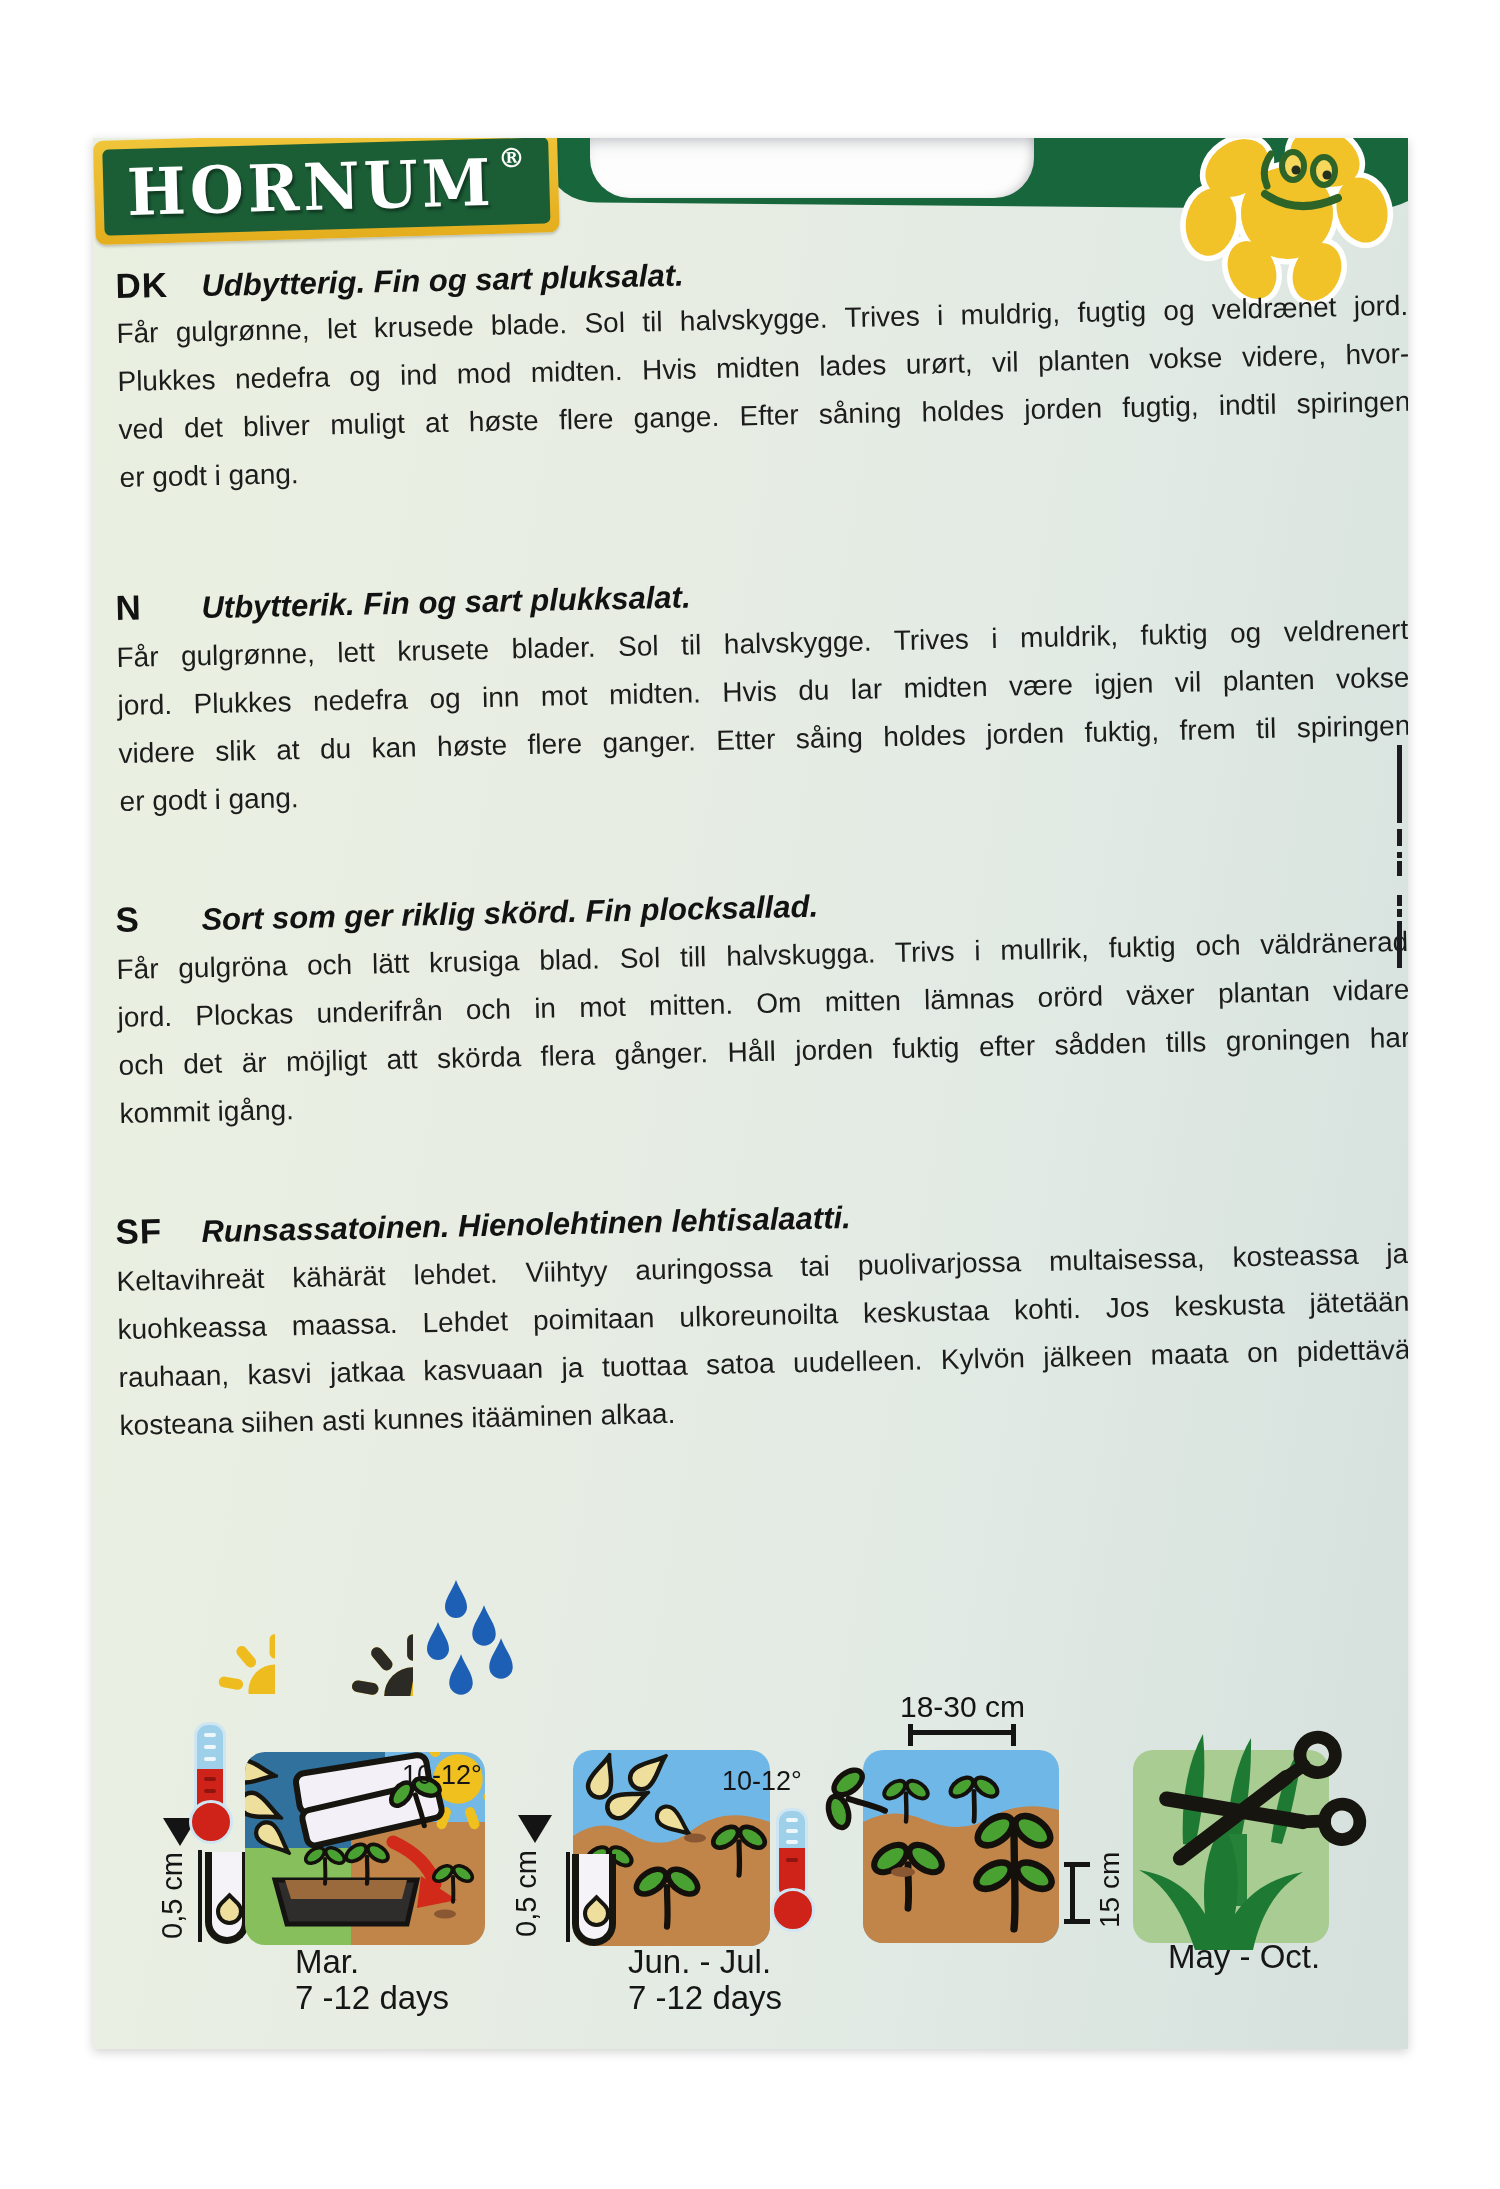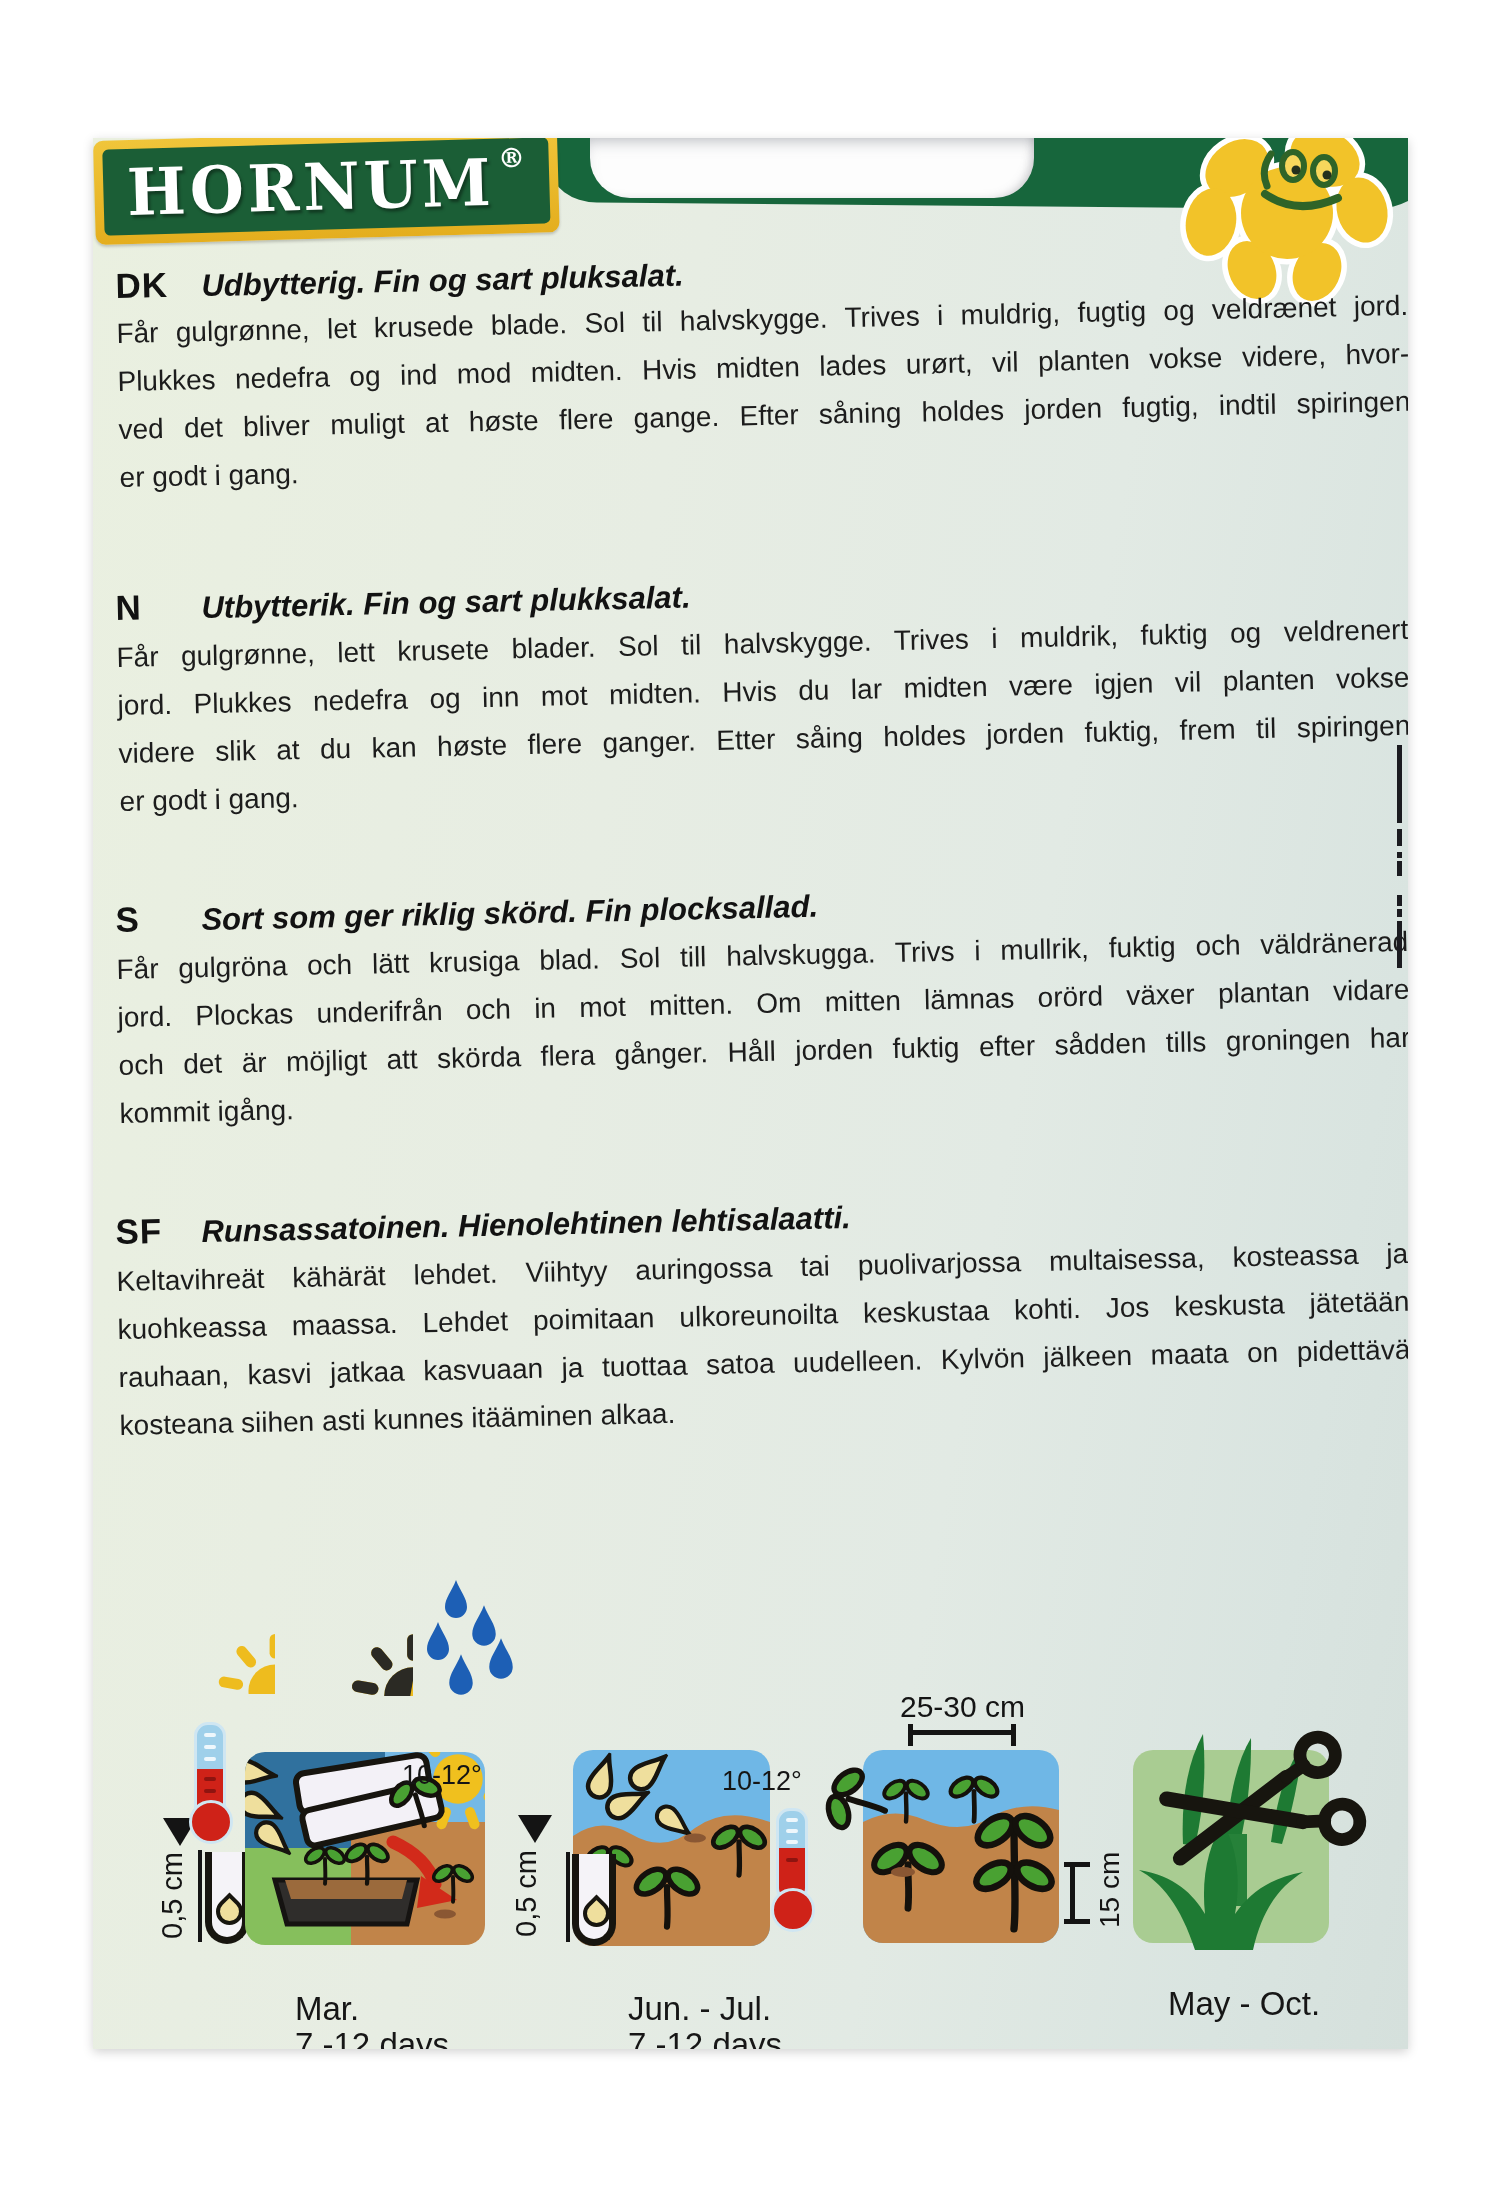--- a/index.html
+++ b/index.html
@@ -37,21 +37,21 @@
     text-align:justify;text-align-last:justify;}
   .tline.last{text-align-last:left;white-space:normal;}
   #sec-dk{top:128px;} #sec-dk .sec-body{margin-top:0px;}
   #sec-n{top:450px;}
   #sec-s{top:762px;}
   #sec-sf{top:1074px;}
   
   .abs{position:absolute;}
   .panel{position:absolute;border-radius:20px;overflow:hidden;}
   .temp-label{position:absolute;font-size:27px;color:#151515;z-index:6;}
-  .caption{position:absolute;font-size:33px;color:#161616;line-height:36px;margin-top:47px;}
+  .caption{position:absolute;font-size:33px;color:#161616;line-height:36px;}
   .depth-tri{position:absolute;width:0;height:0;border-left:17px solid transparent;border-right:17px solid transparent;border-top:28px solid #141414;}
   .depth-label{position:absolute;font-size:29px;color:#141414;transform:rotate(-90deg);transform-origin:0 0;width:95px;}
   .depth-line{position:absolute;width:4px;background:#141414;}
   .tube{position:absolute;width:30px;height:85px;background:#f5f3f8;border:7px solid #17150f;border-top:none;border-radius:0 0 22px 22px;}
   .tube-seed{position:absolute;left:4px;top:46px;width:19px;height:19px;background:#efdf9d;border:4px solid #17150f;border-radius:0 52% 52% 52%;transform:rotate(45deg);}
   .thermo{position:absolute;width:26px;border:3px solid #cfe6f2;border-radius:14px;
     background:linear-gradient(#9fd0ea 0 42%,#cf2218 42% 100%);z-index:5;}
   .thermo .tick{position:absolute;left:7px;width:12px;height:4px;background:#eef7fc;border-radius:2px;}
   .thermo .tick.r{background:#8e1410;}
   .bulb{position:absolute;width:38px;height:38px;border-radius:50%;background:#cf2218;border:3px solid #cfe6f2;z-index:5;}
@@ -326,21 +326,21 @@
     <div class="thermo" style="left:683px;top:1670px;height:88px">
       <div class="tick" style="top:7px"></div>
       <div class="tick" style="top:18px"></div>
       <div class="tick" style="top:29px"></div>
       <div class="tick r" style="top:47px"></div>
     </div>
     <div class="bulb" style="left:678px;top:1750px"></div>
     <div class="caption" style="left:535px;top:1806px">Jun. - Jul.</div>
     <div class="caption" style="left:535px;top:1842px">7 -12 days</div>
 
-    <div class="spacing-label" style="left:807px;top:1552px">25-30 cm</div>
+    <div class="spacing-label" style="left:807px;top:1552px">18-30 cm</div>
     <div class="bracket-h" style="left:815px;top:1592px;width:108px"></div>
 
     <div class="panel" style="left:770px;top:1612px;width:196px;height:193px">
       <svg viewBox="0 0 196 193" style="position:absolute;inset:0">
         <rect width="196" height="193" fill="#6fb7e6"></rect>
         <path d="M0 72 Q30 56 62 70 Q100 86 130 66 Q160 50 196 60 L196 193 L0 193 Z" fill="#c18449"></path>
         <use href="#sprout" x="18" y="20" width="50" height="54"></use>
         <use href="#sprout" x="84" y="16" width="54" height="58"></use>
         <use href="#plant4" x="110" y="48" width="82" height="135"></use>
         <use href="#sprout" x="6" y="78" width="78" height="84"></use>

